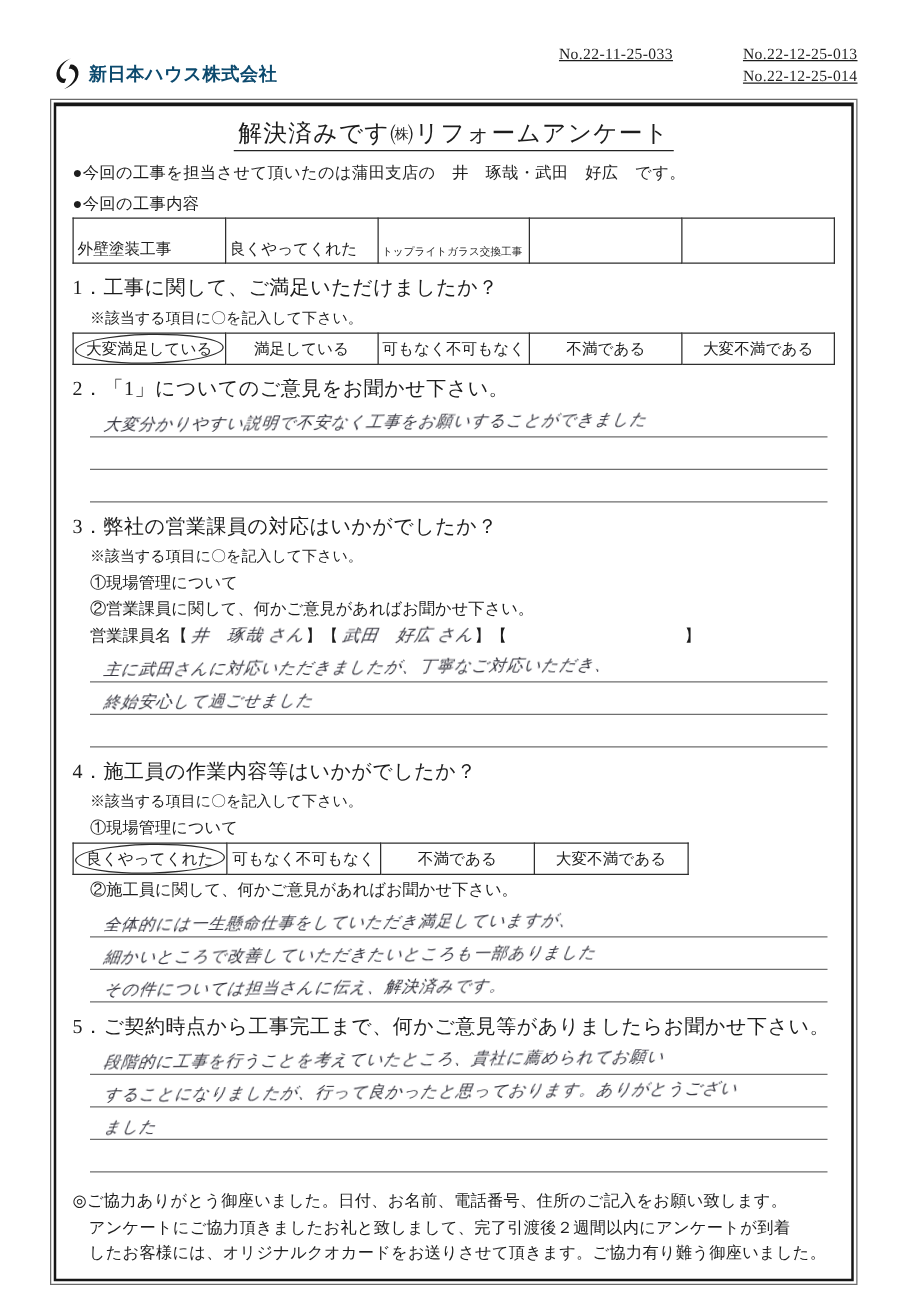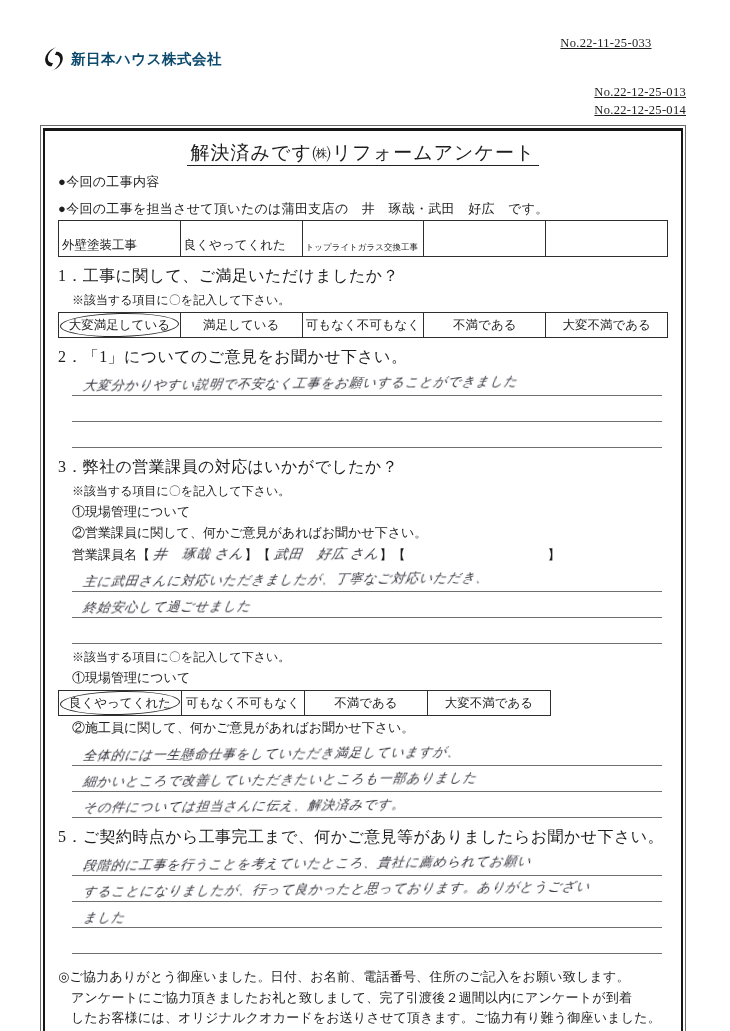--- a/index.html
+++ b/index.html
@@ -12,21 +12,21 @@
   .page { width:730px; height:1031px; padding:34px 44px 0 40px; position:relative; }
 
   
   .top-header { display:flex; justify-content:space-between; align-items:flex-start; }
   .logo-block { display:flex; align-items:center; gap:5px; margin-top:12px; }
   .logo-mark { width:26px; height:26px; flex:0 0 auto; }
   .company-name {
     font-family:"Liberation Sans","DejaVu Sans",sans-serif;
     font-weight:bold; font-size:14.5px; letter-spacing:0.5px; color:#0c4a6e;
   }
-  .doc-numbers { display:flex; gap:34px; font-size:12.5px; margin-top:2px;flex-direction:column; }
+  .doc-numbers { display:flex; gap:22px; font-size:12.5px; margin-top:2px; }
   .doc-num { text-decoration:underline; white-space:nowrap; letter-spacing:0.3px; }
   .doc-numbers-right { display:flex; flex-direction:column; gap:3px;margin-left:34px; }
 
   
   .main-box { margin-top:7px; border:1px solid #6a6a6a; padding:2px; }
   .main-box-inner {
     border:2px solid #161616; border-top-width:3px;
     min-height:916px; padding:5px 13px 10px 13px;
   }
 
@@ -110,22 +110,22 @@
     </div>
   </div>
 
   <div class="main-box">
   <div class="main-box-inner">
 
     <h1 class="form-title">
       <span>解決済みです㈱リフォームアンケート</span>
     </h1>
 
+    <div class="bullet-line">●今回の工事を担当させて頂いたのは蒲田支店の　井　琢哉・武田　好広　です。</div>
     <div class="bullet-line second">●今回の工事内容</div>
-    <div class="bullet-line">●今回の工事を担当させて頂いたのは蒲田支店の　井　琢哉・武田　好広　です。</div>
 
     <table class="work-table">
       <tbody>
             <tr>
         <td>外壁塗装工事</td>
         <td>良くやってくれた</td>
         <td class="small">トップライトガラス交換工事</td>
         <td></td>
         <td></td>
       </tr>
@@ -171,20 +171,21 @@
             <span class="hand">主に武田さんに対応いただきましたが、丁寧なご対応いただき、</span>
           </div>
       <div class="ans-line">
             <span class="hand">終始安心して過ごせました</span>
           </div>
       <div class="ans-line">
             <span class="hand"></span>
           </div>
     </div>
 
+    <div class="q-heading">4．施工員の作業内容等はいかがでしたか？</div>
     <div class="note">※該当する項目に〇を記入して下さい。</div>
     <div class="sub-label">①現場管理について</div>
     <table class="rating-table narrow">
       <tbody>
             <tr>
         <td><span class="circled">良くやってくれた</span></td>
         <td>可もなく不可もなく</td>
         <td>不満である</td>
         <td>大変不満である</td>
       </tr>

